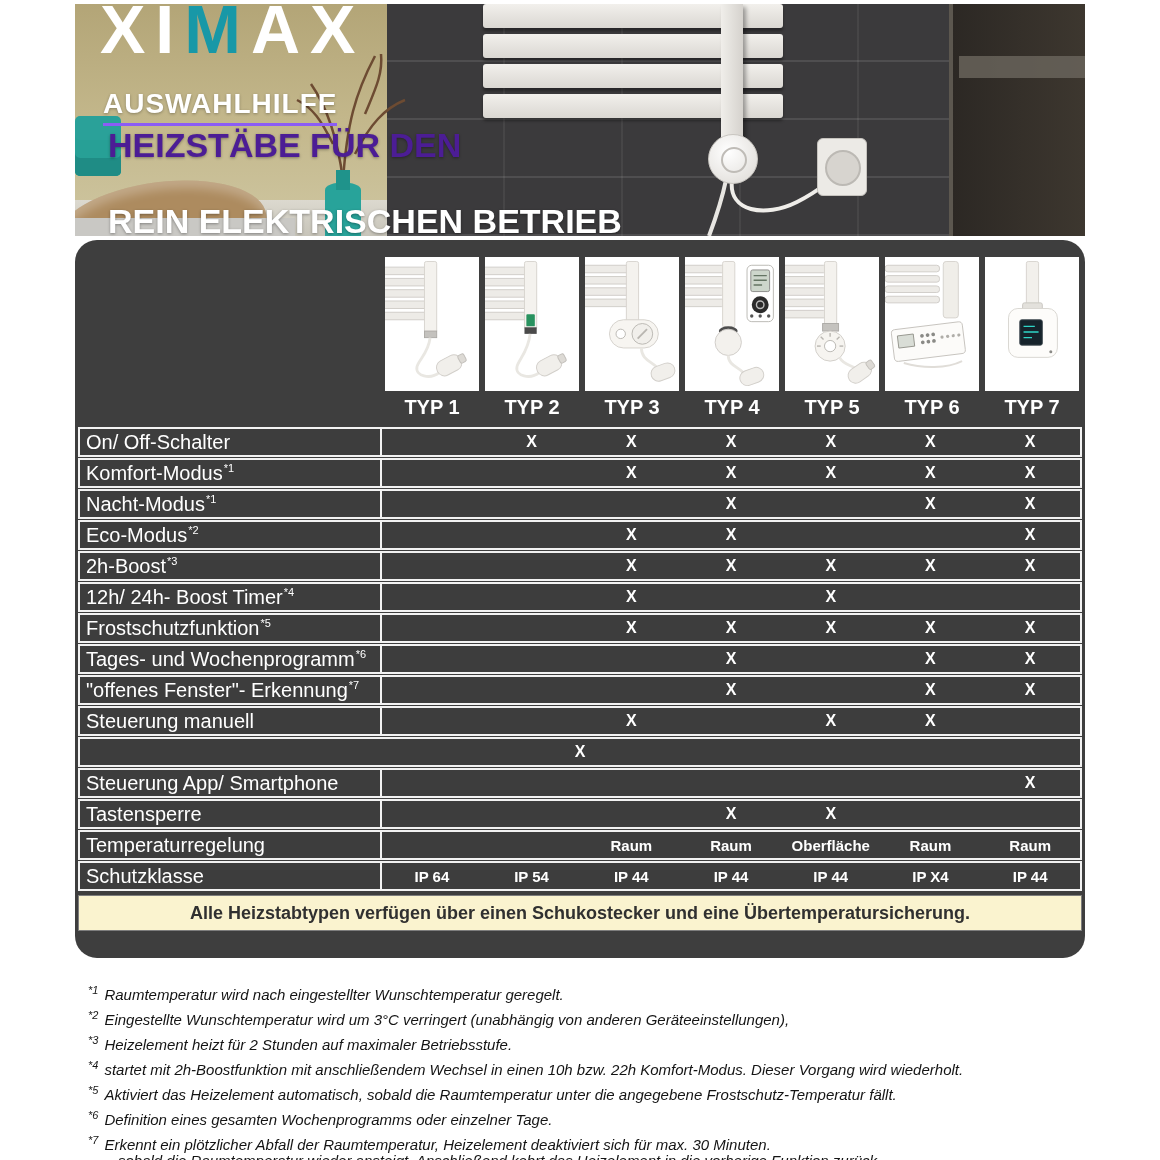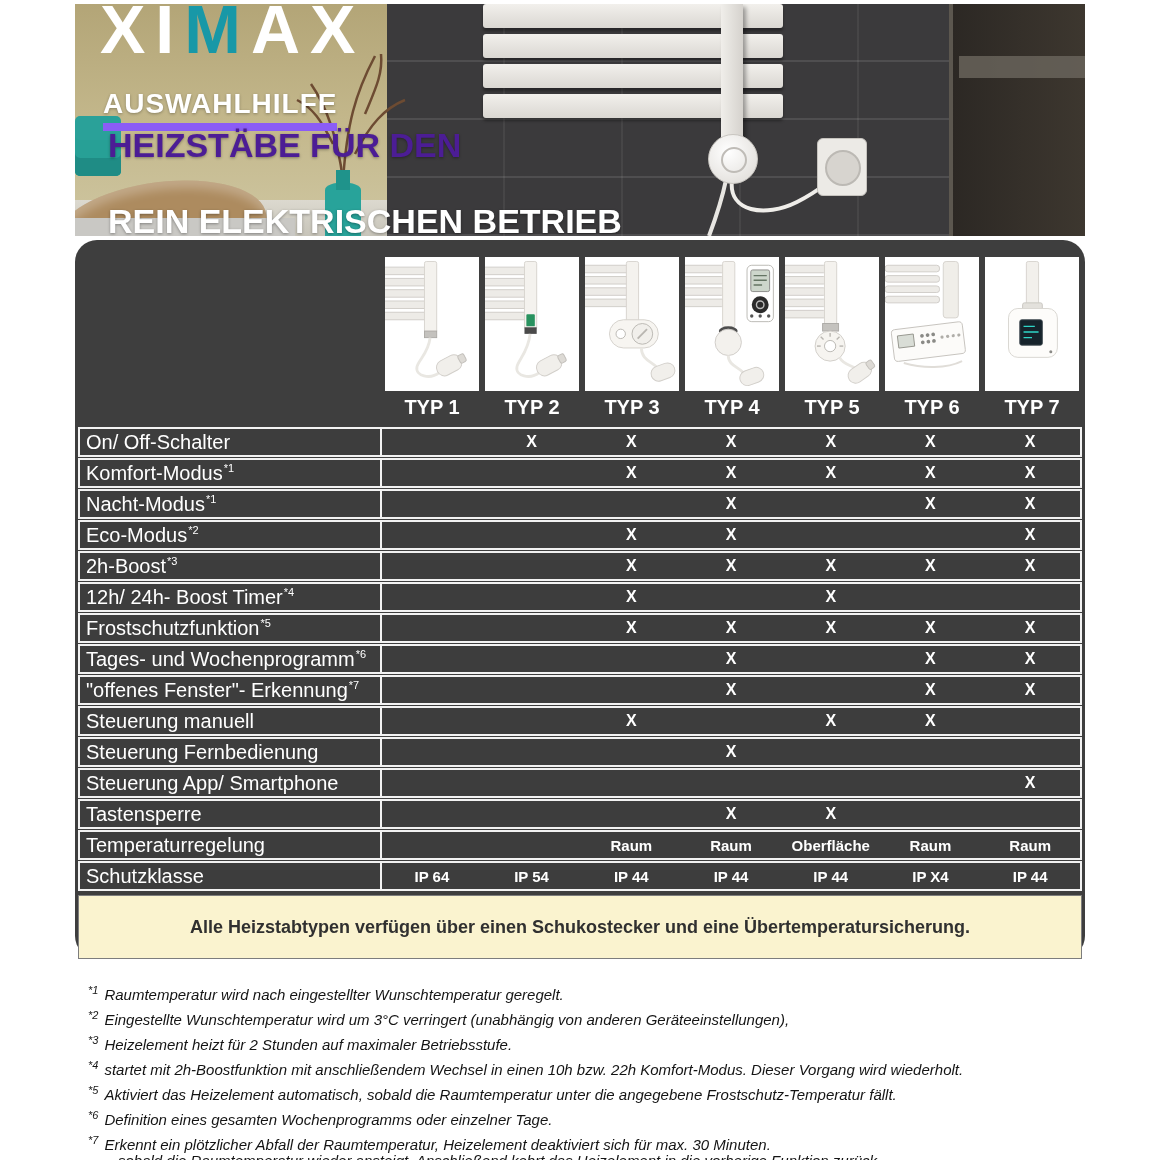--- a/index.html
+++ b/index.html
@@ -38,21 +38,21 @@
     border:2px solid #bfbcb7;}
   .socket{position:absolute;left:742px;top:134px;width:48px;height:56px;background:#eceae6;
     border-radius:6px;border:1px solid #c6c3be;}
   .socket::after{content:"";position:absolute;left:7px;top:11px;width:32px;height:32px;border-radius:50%;
     background:#d7d4cf;border:2px solid #bcb9b4;}
   .hero-svg{position:absolute;left:0;top:0;width:1010px;height:232px;}
   .logo{position:absolute;left:25px;top:-14px;font-size:68px;font-weight:bold;color:#fff;
     letter-spacing:10px;white-space:nowrap;}
   .logo .teal{color:#1898a7;}
   .hero-sub{position:absolute;left:28px;top:84px;font-size:28px;font-weight:bold;color:#fff;
-    letter-spacing:1px;border-bottom:8px solid #8b5cf6;padding-bottom:3px;text-shadow:0 1px 3px rgba(0,0,0,.3);}
+    letter-spacing:1px;border-bottom:3px solid #8b5cf6;padding-bottom:3px;text-shadow:0 1px 3px rgba(0,0,0,.3);}
   .hero-t1{position:absolute;left:33px;top:122px;font-size:34px;font-weight:bold;color:#4c1d95;
     text-shadow:0 1px 3px rgba(0,0,0,.35);white-space:nowrap;}
   .hero-t2{position:absolute;left:33px;top:166px;font-size:34px;font-weight:bold;color:#fff;
     text-shadow:0 1px 3px rgba(0,0,0,.35);white-space:nowrap;margin-top:32px;}
   
   .panel{position:absolute;left:75px;top:240px;width:1010px;height:718px;background:#3e3e3e;border-radius:22px;}
   .tiles{position:absolute;left:307px;top:17px;width:700px;height:134px;display:grid;
     grid-template-columns:repeat(7,1fr);}
   .tile{margin:0 3px;background:#ffffff;overflow:hidden;}
   .tile svg{width:100%;height:100%;display:block;}
@@ -60,21 +60,21 @@
   .typ{text-align:center;color:#fff;font-weight:bold;font-size:20px;}
   .ftable{position:absolute;left:3px;top:187px;width:1004px;}
   .trow{display:flex;align-items:stretch;height:30px;box-sizing:border-box;border:2px solid #f2f2f2;
     margin-bottom:1px;background:#3d3d3d;}
   .tlabel{flex:0 0 302px;box-sizing:border-box;border-right:2px solid #f2f2f2;color:#fff;
     font-size:20px;padding-left:6px;display:flex;align-items:center;white-space:nowrap;overflow:hidden;}
   .tlabel sup{font-size:11px;position:relative;top:-5px;margin-left:1px;}
   .tcell{flex:1;display:flex;align-items:center;justify-content:center;color:#fff;
     font-weight:bold;font-size:16px;}
   .txtrow .tcell{font-size:15px;}
-  .note{position:absolute;left:3px;top:655px;width:1004px;height:64px;box-sizing:border-box;
+  .note{position:absolute;left:3px;top:655px;width:1004px;height:36px;box-sizing:border-box;
     background:#faf3cf;border:1px solid #7d7d7d;display:flex;align-items:center;justify-content:center;
     font-weight:bold;font-size:18px;color:#303030;}
   
   .footnotes{position:absolute;left:88px;top:978px;width:1010px;font-style:italic;font-size:15px;color:#141414;}
   .fnline{height:25px;line-height:25px;white-space:nowrap;}
   .fnmark{font-size:11px;vertical-align:super;margin-right:6px;font-style:italic;}
   .fnclip{position:absolute;left:118px;top:1152px;font-style:italic;font-size:15px;color:#141414;white-space:nowrap;}
 </style>
 </head>
 <body>
@@ -405,24 +405,20 @@
         </div>
       <div class="tcell"></div>
         <div class="tcell"></div>
         <div class="tcell">X</div>
         <div class="tcell"></div>
         <div class="tcell">X</div>
         <div class="tcell">X</div>
         <div class="tcell"></div>
     </div>
     <div class="trow">
-      <div class="tlabel">
-          <span>Steuerung Fernbedienung</span>
-          <sup></sup>
-        </div>
       <div class="tcell"></div>
         <div class="tcell"></div>
         <div class="tcell"></div>
         <div class="tcell">X</div>
         <div class="tcell"></div>
         <div class="tcell"></div>
         <div class="tcell"></div>
     </div>
     <div class="trow">
       <div class="tlabel">

